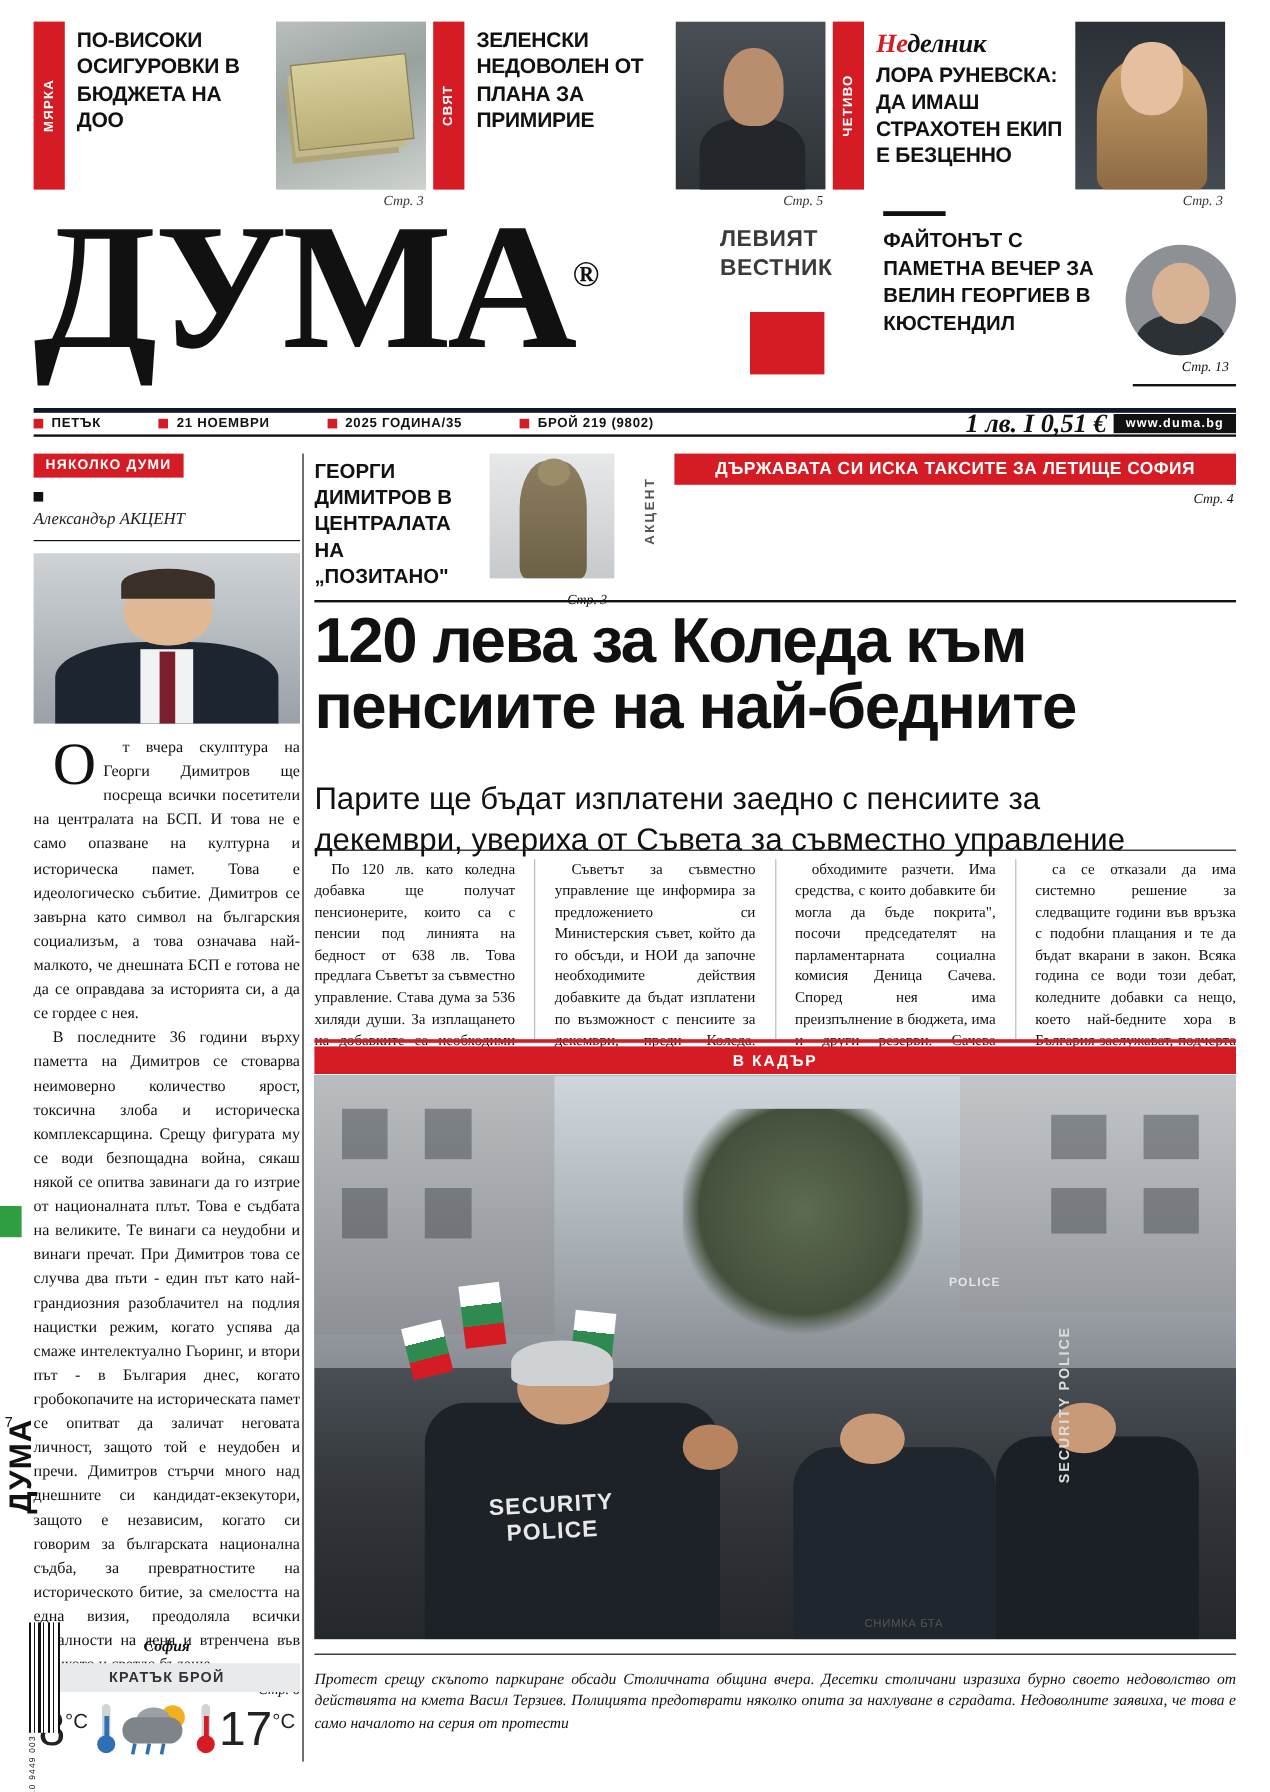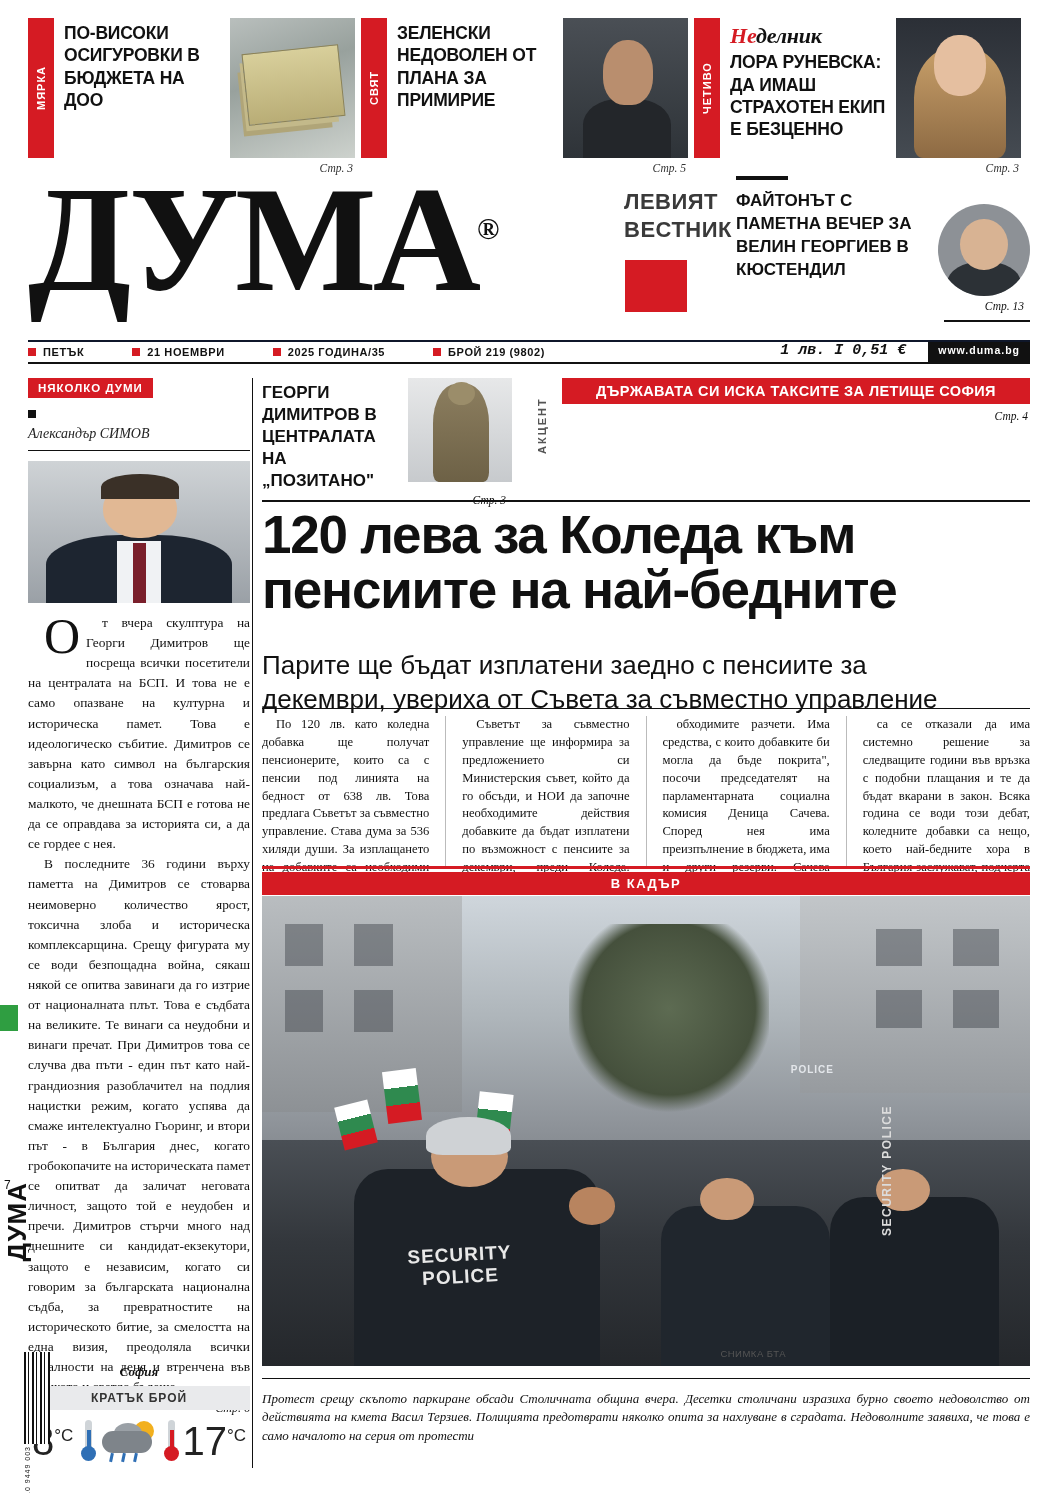--- a/index.html
+++ b/index.html
@@ -86,23 +86,23 @@
   .masthead { position:absolute; left:28px; top:168px; width:1002px; height:178px; }
   .logo {
     position:absolute; left:0; top:-4px;
     font-family:"Liberation Serif", serif;
     font-weight:bold; font-size:150px; line-height:1;
     letter-spacing:-4px; color:#111;
   }
   .logo .reg { font-size:30px; vertical-align:super; }
   .logo-red { position:absolute; left:597px; top:92px; width:62px; height:52px; background:#d51b23; }
   .leviyat {
-    position:absolute; left:596px; top:20px;
-    font-family:"Liberation Sans", sans-serif;
-    font-size:22px; font-weight:bold; color:#3a3a3a; line-height:1.25;
+    position:absolute; left:572px; top:20px;
+    font-family:"Liberation Sans", sans-serif;
+    font-size:19px; font-weight:bold; color:#3a3a3a; line-height:1.25;
     letter-spacing:0.5px;
   }
   .mh-teaser {
     position:absolute; left:708px; top:8px; width:294px; height:132px;
   }
   .mh-teaser .rule { width:52px; height:4px; background:#111; margin-bottom:10px; }
   .mh-teaser .mtxt {
     font-family:"Liberation Sans", sans-serif;
     font-weight:bold; font-size:17px; line-height:1.35; color:#111;
     width:196px;
@@ -119,31 +119,31 @@
     content:""; position:absolute; left:10%; top:62%; width:80%; height:48%;
     background:#2c3136; border-radius:50% 50% 0 0;
   }
   .mh-teaser .mpage {
     position:absolute; right:6px; bottom:-4px; font-style:italic; font-size:11.5px;
   }
   .mh-teaser .mline { position:absolute; right:0; bottom:-14px; width:86px; height:2px; background:#111; }
 
   .infoline {
     position:absolute; left:28px; top:340px; width:1002px;
-    border-top:2px solid #0f172a; border-bottom:2px solid #111;
-    height:24px; display:flex; 
+    border-top:4px solid #0f172a; border-bottom:2px solid #111;
+    height:24px; display:flex; align-items:center;
     font-family:"Liberation Sans", sans-serif; font-size:11px; font-weight:bold;
     letter-spacing:0.6px; color:#111;
   }
   .infoline .sq { width:8px; height:8px; background:#d51b23; margin-right:7px; }
   .infoline .it { margin-right:48px; display:flex; align-items:center; }
   .infoline .price {
-    margin-left:auto; margin-right:22px;
-    font-family:Liberation Mono, monospace; font-style:italic;
-    font-weight:bold; font-size:15px; letter-spacing:0;
+    margin-left:auto; margin-right:6px;
+    font-family:Liberation Serif, serif; font-style:italic;
+    font-weight:bold; font-size:22px; letter-spacing:0;
   }
   .infoline .site {
     background:#111; color:#fff; font-size:10.5px; padding:2px 10px 2px 10px;
     letter-spacing:1px;
   }
 
   
   .leftcol { position:absolute; left:28px; top:378px; width:222px; }
   .kicker {
     display:inline-block; background:#d51b23; color:#fff;
@@ -418,21 +418,21 @@
       </span>
     <span class="price">1 лв. I 0,51 €</span>
     <span class="site">www.duma.bg</span>
   </div>
 
   <div class="vline" style="left:252px; height:1090px;"></div>
 
   <div class="leftcol">
     <div class="kicker">НЯКОЛКО ДУМИ</div>
     <div class="lc-sq"></div>
-    <div class="lc-author">Александър СИМОВ</div>
+    <div class="lc-author">Александър АКЦЕНТ</div>
     <div class="lc-hr"></div>
     <div class="lc-photo">
       <div class="suit"></div>
         <div class="shirt"></div>
         <div class="tie"></div>
       <div class="face"></div>
         <div class="hair"></div>
     </div>
     <div class="lc-body">
       <p><span class="dropcap">О</span><span>т вчера скулптура на Георги Димитров ще посреща всички посетители на централата на БСП. И това не е само опазване на културна и историческа памет. Това е идеологическо събитие. Димитров се завърна като символ на българския социализъм, а това означава най-малкото, че днешната БСП е готова не да се оправдава за историята си, а да се гордее с нея.</span></p>

